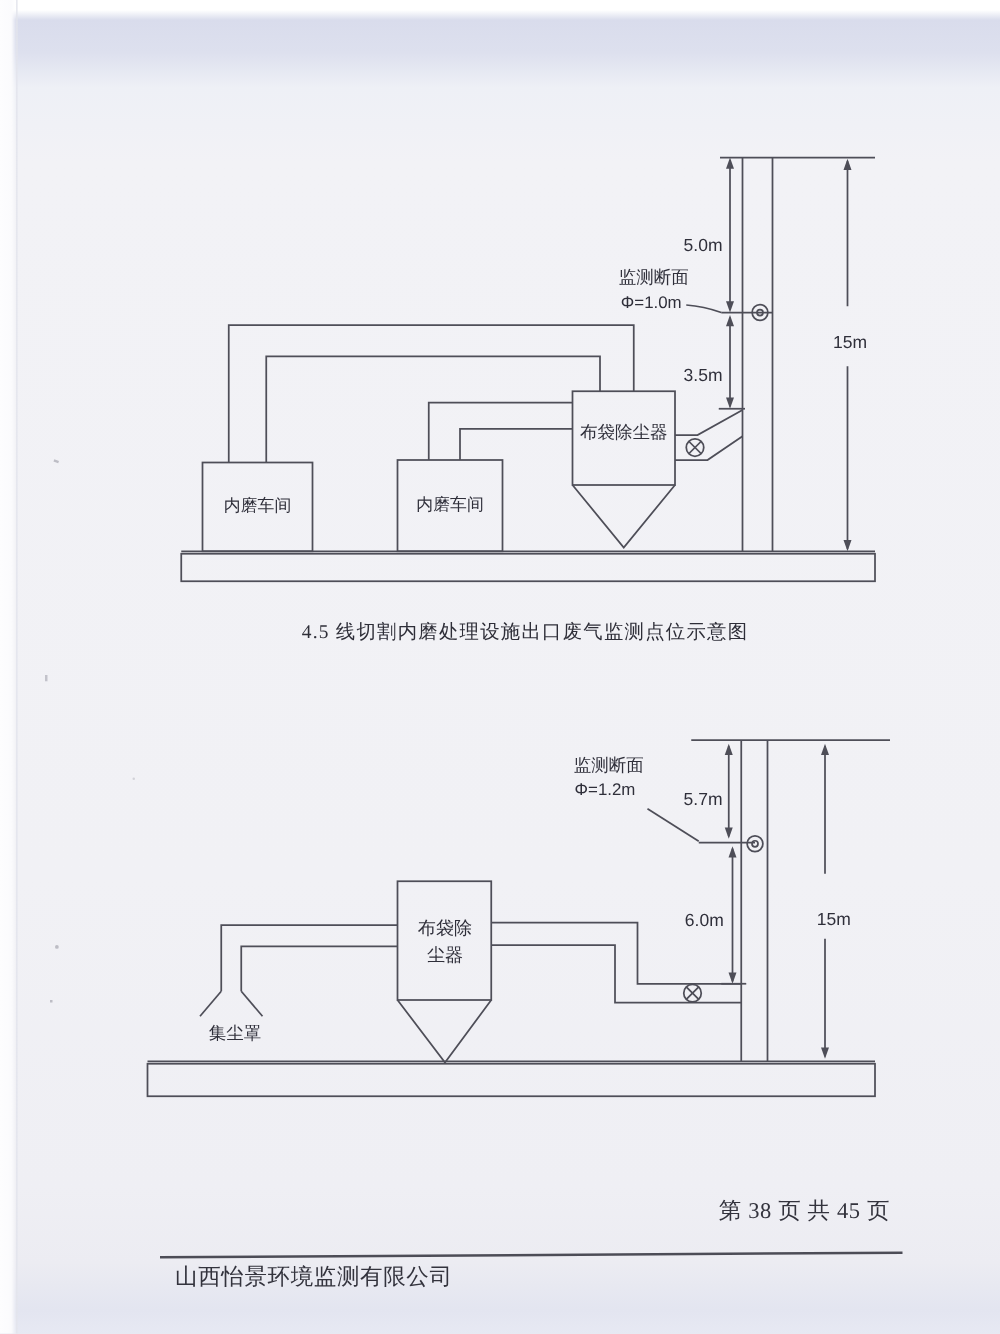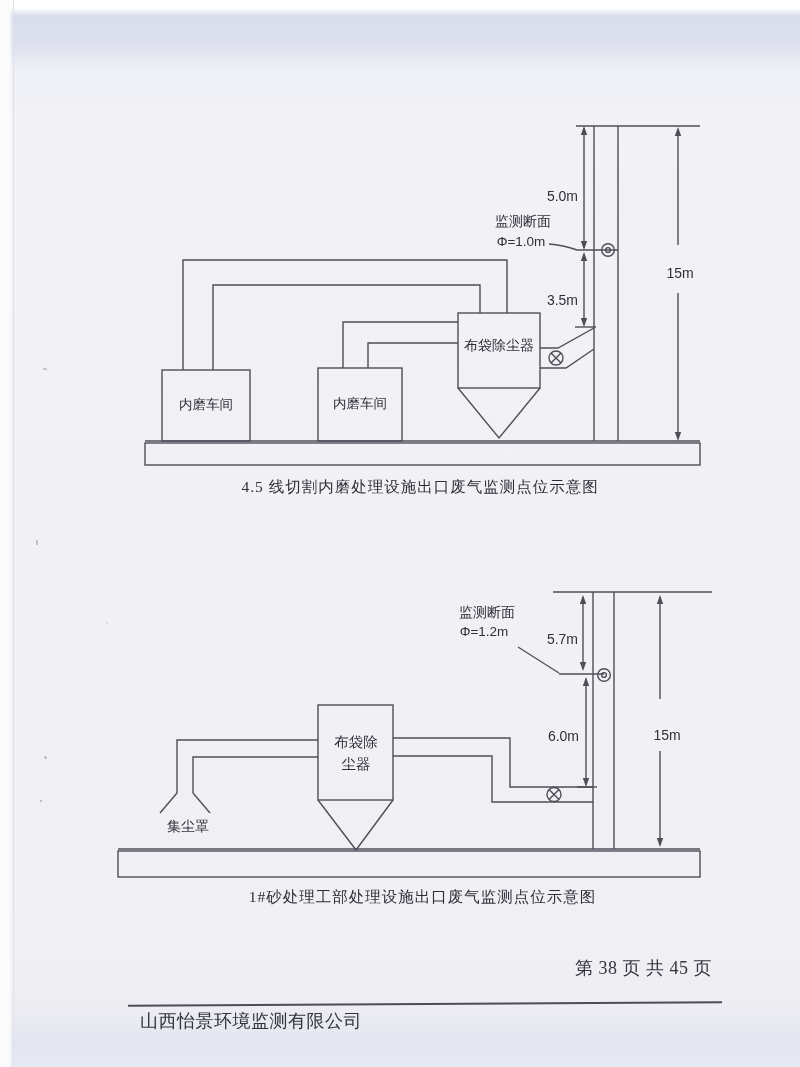--- a/index.html
+++ b/index.html
@@ -27,21 +27,21 @@
     stroke:#4e4e58;stroke-width:1.4;fill:none;
   }
   svg polygon{fill:#4e4e58;stroke:none;}
   svg text{
     fill:#2f2f3a;stroke:none;
     font-family:"Liberation Serif","DejaVu Serif",serif;
   }
   svg text.dim{font-family:"Liberation Sans","DejaVu Sans",sans-serif;}
   .caption{
     position:absolute;text-align:center;
-    font-size:15.5px;letter-spacing:1px;color:#2e2e38;
+    font-size:15.5px;letter-spacing:1px;color:#2e2e38;margin-top:18px;
   }
   .footer-rule{
     position:absolute;left:128px;top:1003px;width:594px;height:2px;
     background:#4c4c56;transform:rotate(-0.35deg);
   }
   .footer-text{
     position:absolute;font-size:18px;color:#33333d;letter-spacing:.5px;
   }
   .speck{position:absolute;background:#8a8a96;}
 </style>
@@ -163,21 +163,20 @@
     <line x1="93" y1="208" x2="110" y2="228"></line>
     <text x="88" y="246" text-anchor="middle" font-size="14">集尘罩</text>
 
     <line x1="560" y1="12" x2="560" y2="114"></line>
     <line x1="560" y1="166" x2="560" y2="260"></line>
     <polygon points="560,10 556.8,19 563.2,19"></polygon>
     <polygon points="560,262 556.8,253 563.2,253"></polygon>
     <text class="dim" x="567" y="155" text-anchor="middle" font-size="14">15m</text>
   </svg>
 
-  <div class="caption" style="left:100px;top:887px;width:645px;">1#砂处理工部处理设施出口废气监测点位示意图</div>
 
   <div class="footer-rule"></div>
   <div class="footer-text" style="left:140px;top:1009px;">山西怡景环境监测有限公司</div>
   <div class="footer-text" style="left:540px;top:956px;width:172px;text-align:right;">第 38 页 共 45 页</div>
 
   <div class="speck" style="left:43px;top:368px;width:4px;height:2px;opacity:.5;transform:rotate(20deg);"></div>
   <div class="speck" style="left:36px;top:540px;width:2px;height:5px;opacity:.45;"></div>
   <div class="speck" style="left:106px;top:622px;width:2px;height:2px;opacity:.3;border-radius:50%;"></div>
   <div class="speck" style="left:44px;top:756px;width:3px;height:3px;opacity:.5;border-radius:50%;"></div>
   <div class="speck" style="left:40px;top:800px;width:2px;height:2px;opacity:.5;"></div>

